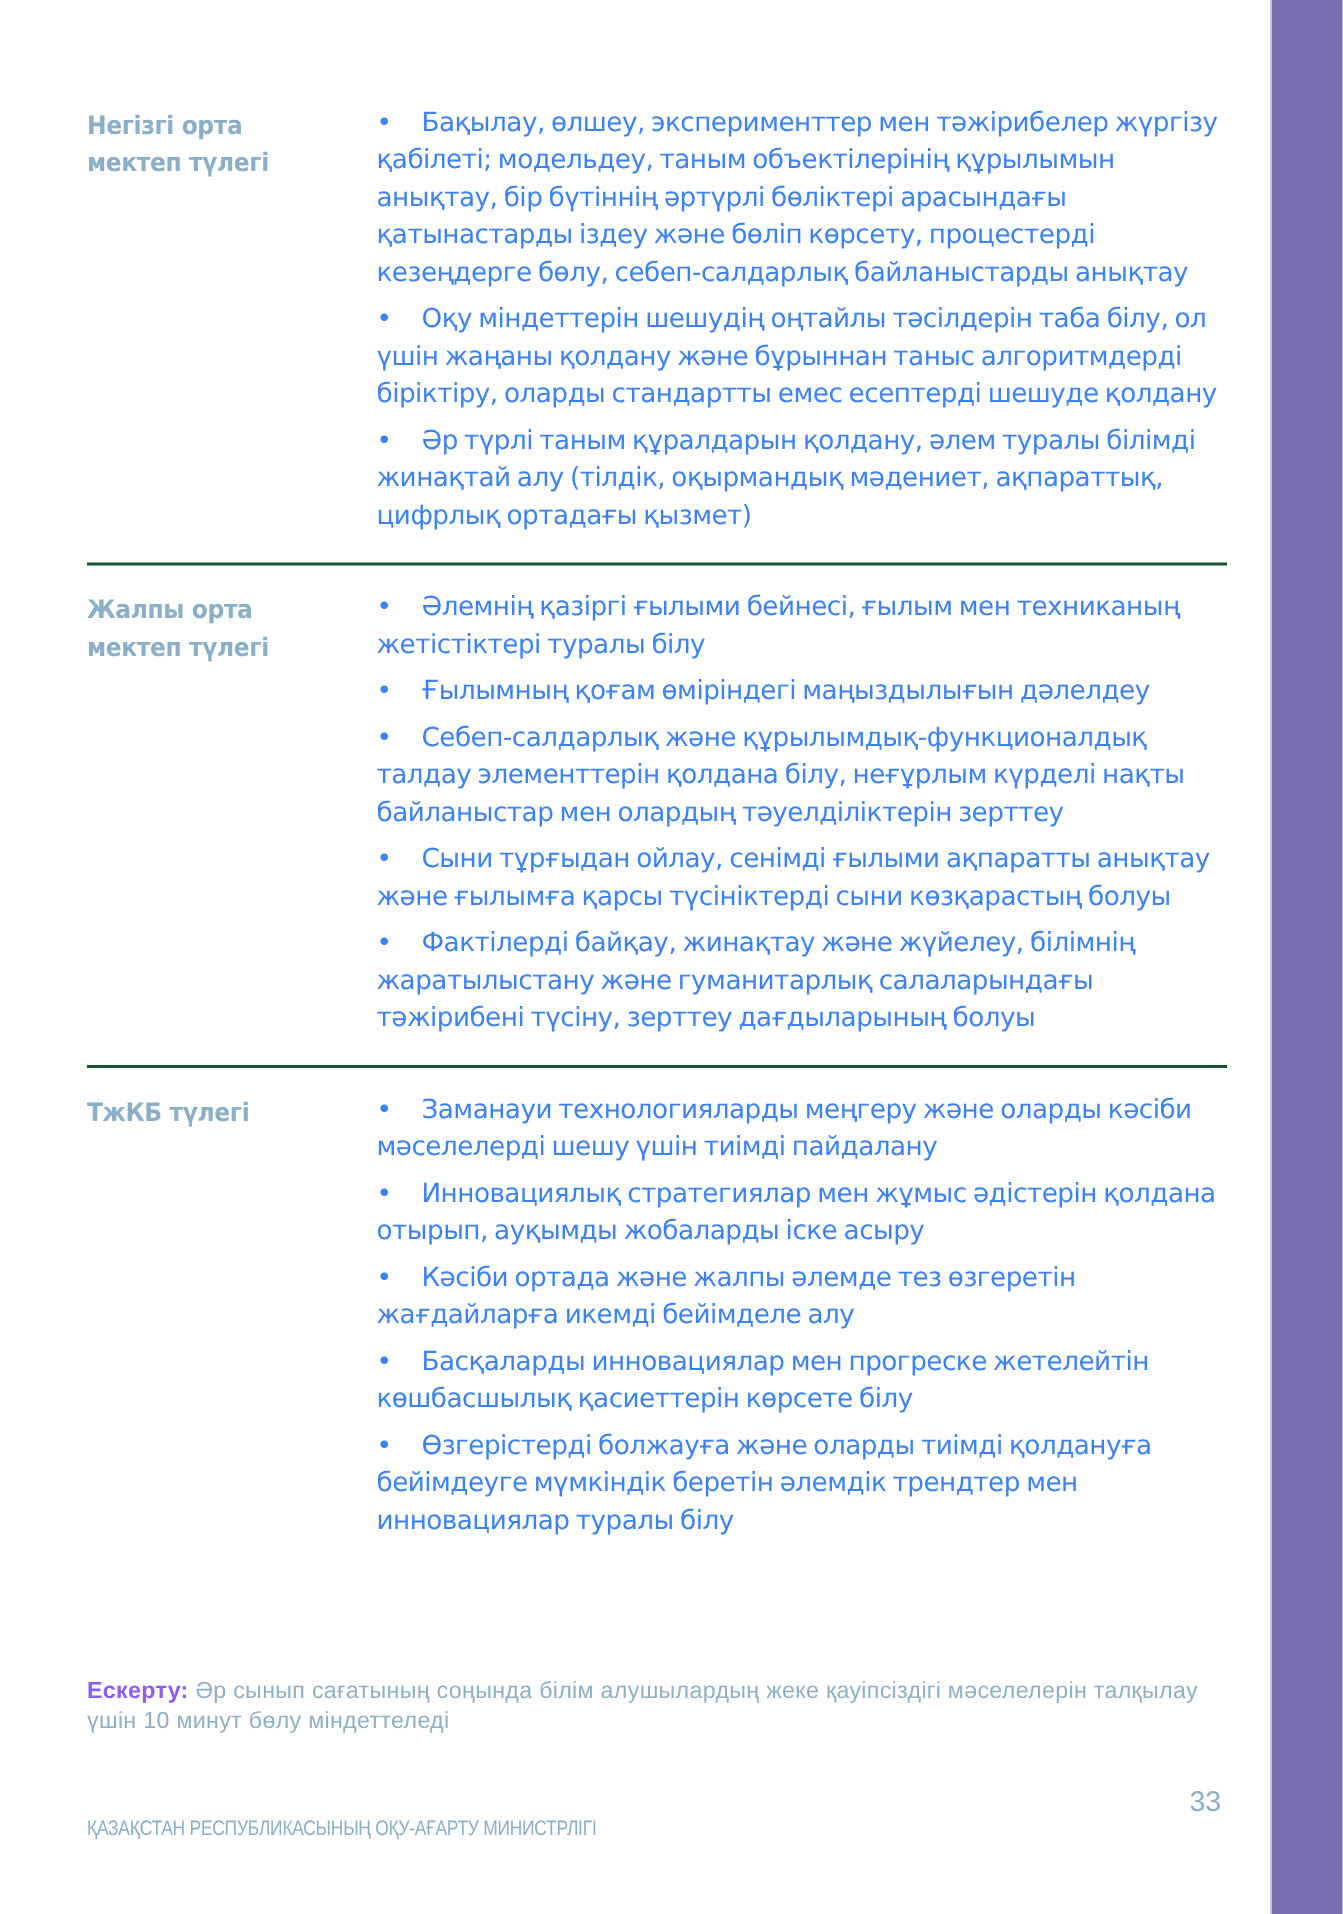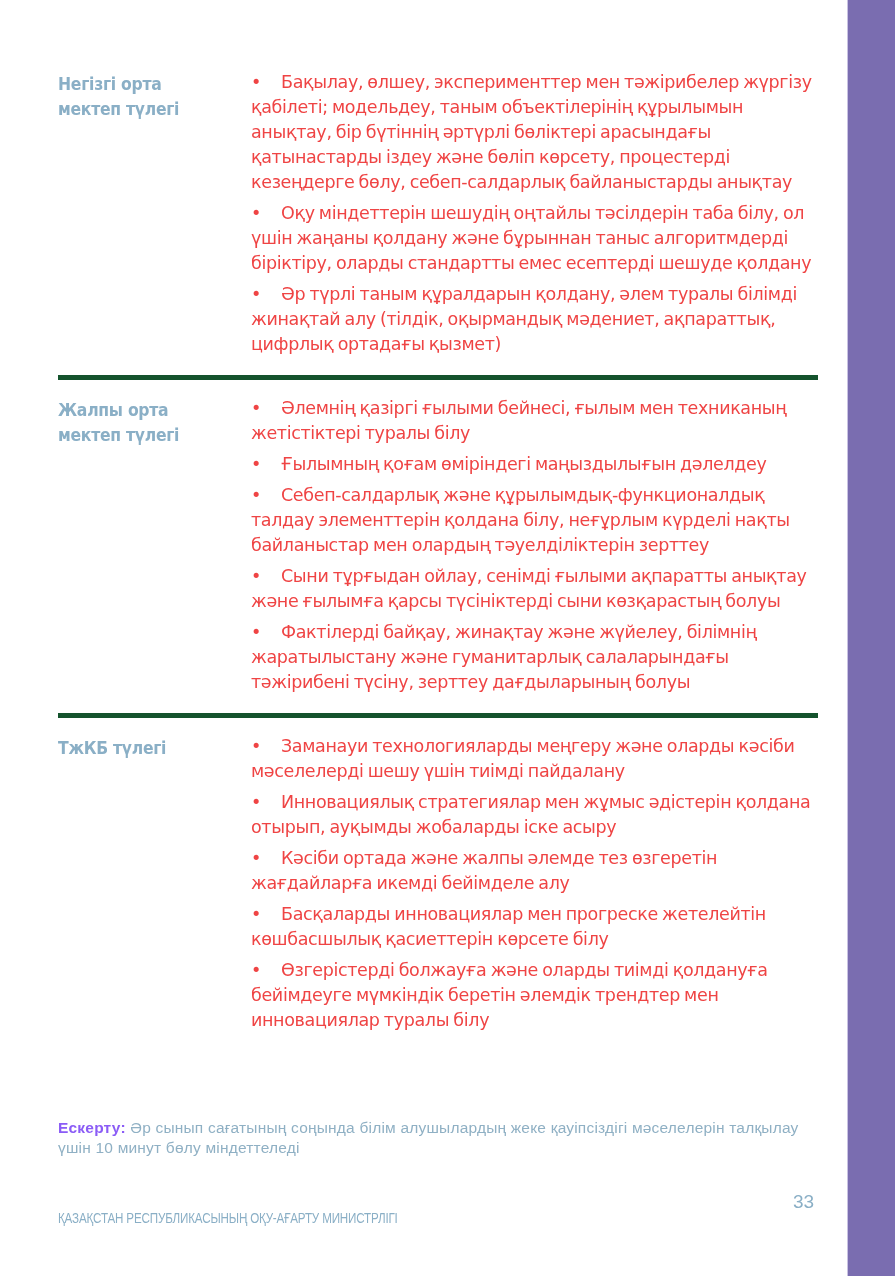--- a/index.html
+++ b/index.html
@@ -24,21 +24,21 @@
       border-left: 1px solid #c9c2e2;
     }
     .content {
       position: absolute;
       left: 58px;
       top: 70px;
       width: 760px;
     }
     .section {
       display: flex;
-      border-bottom: 5px solid #14532d;
+      border-bottom: 2px solid #14532d;
       padding: 0 0 12px 0;
       margin-bottom: 16px;
     }
     .section.last {
       border-bottom: none;
       margin-bottom: 0;
       padding-bottom: 0;
     }
     .section-title {
       width: 193px;
@@ -57,21 +57,21 @@
     .bullets {
       flex: 1;
       margin: 0;
       padding: 0;
       list-style: none;
     }
     .bullet {
       font-family: "DejaVu Sans", sans-serif;
       font-size: 17.5px;
       line-height: 25px;
-      color: #ef4444;
+      color: #3b82f6;
       margin-bottom: 6px;
       letter-spacing: -0.35px;
       word-spacing: -1px;
     }
     .bullet .dot {
       display: inline-block;
       width: 30px;
     }
     .note {
       position: absolute;

